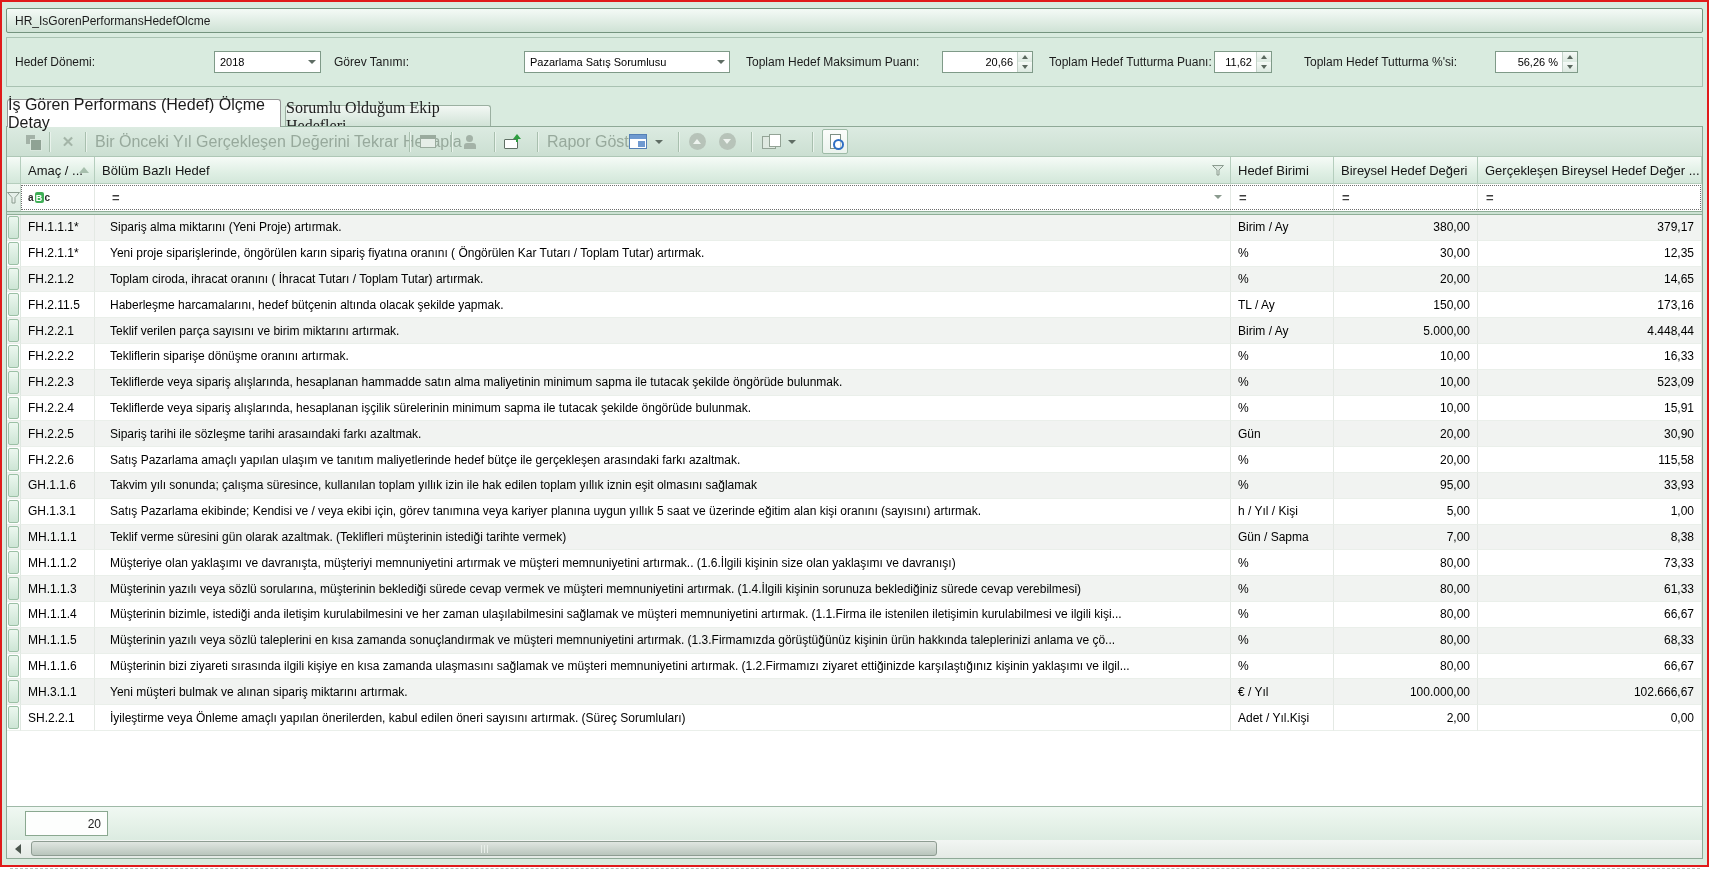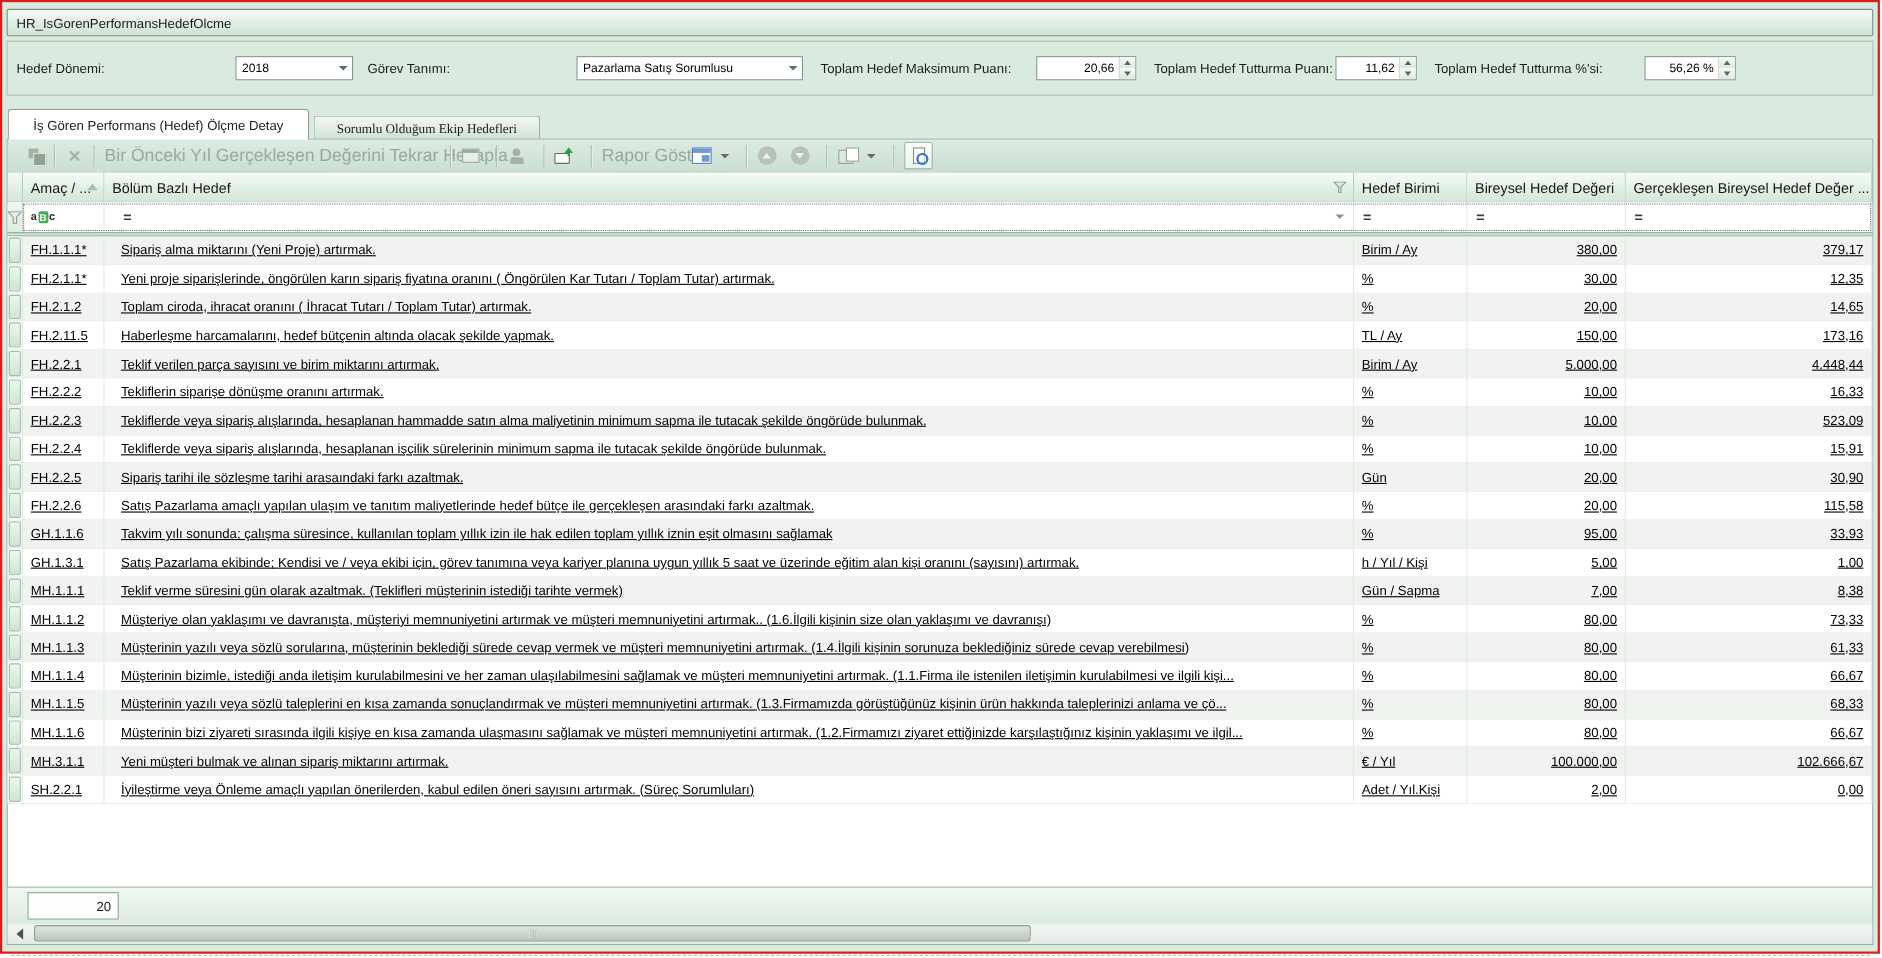--- a/index.html
+++ b/index.html
@@ -15,21 +15,21 @@
   .combo .val { flex:1; padding-left:5px; white-space:nowrap; overflow:hidden; }
   .combo .btn { width:16px; height:100%; display:flex; align-items:center; justify-content:center; }
   .car04 { width:0;height:0;border-left:4px solid transparent;border-right:4px solid transparent;border-top:4px solid #5f6d64; }
   .spin { justify-content:flex-end; }
   .spin .val { text-align:right; padding-right:4px; flex:1; }
   .spinbtns { width:15px; height:100%; display:flex; flex-direction:column; border-left:1px solid #c4d2c9; }
   .spinbtns div { flex:1; display:flex; align-items:center; justify-content:center; background:linear-gradient(#f6faf7,#dce9e0); }
   .tri-u { width:0;height:0;border-left:3px solid transparent;border-right:3px solid transparent;border-bottom:4px solid #5a675e; }
   .tri-d { width:0;height:0;border-left:3px solid transparent;border-right:3px solid transparent;border-top:4px solid #5a675e; }
   
-  .tab { position:absolute; font-size:12px; color:#1c1c1c; display:flex; align-items:center; justify-content:center; border-radius:3px 3px 0 0; }
+  .tab { position:absolute; font-size:16px; color:#1c1c1c; display:flex; align-items:center; justify-content:center; border-radius:3px 3px 0 0; }
   .tab.active { left:5px; top:97px; width:274px; height:28px; background:#fff; border:1px solid #979797; border-bottom:none; z-index:3; }
   .tab.t2 { left:283px; top:103px; width:206px; height:23px; }
   .tab.t3 { left:493px; top:103px; width:194px; height:23px;margin-top:34px; }
   .tab.inactive { background:linear-gradient(#f3f8f4,#cde0d3); border:1px solid #9bb0a1; border-bottom:none;font-family:Liberation Serif, serif; }
   
   .content { position:absolute; left:4px; top:124px; width:1697px; height:733px; border:1px solid #8fa997; background:#fff; }
   
   .toolbar { position:absolute; left:0; top:0; width:100%; height:30px; background:linear-gradient(#dcebe1,#cbdfd2); border-bottom:1px solid #aec7b6; display:flex; align-items:center; }
   .tsep { width:2px; height:20px; background:#a8bfae; border-right:1px solid #e9f3ec; }
   .ticon { display:flex; align-items:center; justify-content:center; width:22px; height:22px; }
@@ -73,21 +73,21 @@
   .abc { display:flex; align-items:center; padding-left:7px; font-weight:bold; }
   .abc .a, .abc .c { color:#2a2a2a; font-size:10px; }
   .abc .b { background:#3fae56; color:#fff; width:9px; height:11px; display:inline-flex; align-items:center; justify-content:center; border-radius:2px; margin:0 1px; font-size:9px; }
   .eq { font-size:13px; font-weight:bold; color:#3c3c3c; padding-left:8px; }
   .eq.pl17 { padding-left:17px; }
   .fcaret { position:absolute; right:8px; top:11px; width:0; height:0; border-left:4px solid transparent; border-right:4px solid transparent; border-top:4px solid #8a9a8e; }
   
   .fixline { position:absolute; left:0; top:84px; width:100%; height:4px; background:#cde2d4; border-top:1px solid #8fae97; border-bottom:1px solid #8fae97; }
   
   .rows { position:absolute; left:0; top:88px; width:100%; }
-  .row { display:grid; grid-template-columns:14px 74px 1136px 103px 144px 1fr; height:25.8px; background:#fff;text-decoration:underline; }
+  .row { display:grid; grid-template-columns:14px 74px 1136px 103px 144px 1fr; height:25.8px; background:#fff; }
   .row.alt { background:#f1f3f1; }
   .cell { border-right:1px solid #e4e9e4; border-bottom:1px solid #eaefea; font-size:12px; color:#000; display:flex; align-items:center; white-space:nowrap; overflow:hidden; }
   .cell.ind { border-right:1px solid #dfe8e1; padding:1px; background:#fff; }
   .row.alt .cell.ind { background:#f1f3f1; }
   .indbox { width:100%; height:100%; background:linear-gradient(#ecf7ef,#cde5d5); border:1px solid #9bc0a5; border-radius:2px; }
   .cell.code { padding-left:7px; }
   .cell.goal { padding-left:15px; }
   .cell.goal span { white-space:nowrap; overflow:hidden; text-overflow:ellipsis; }
   .cell.unit { padding-left:7px; }
   .cell.num { justify-content:flex-end; padding-right:7px; }
@@ -131,21 +131,21 @@
       <span class="spinbtns">
           <div>
             <i class="tri-u"></i>
           </div>
           <div>
             <i class="tri-d"></i>
           </div>
         </span>
     </div>
     <span class="lbl" style="left:1042px">Toplam Hedef Tutturma Puanı:</span>
-    <div class="inp spin" style="left:1207px;width:74px">
+    <div class="inp spin" style="left:1207px;width:58px">
       <span class="val">11,62</span>
       <span class="spinbtns">
           <div>
             <i class="tri-u"></i>
           </div>
           <div>
             <i class="tri-d"></i>
           </div>
         </span>
     </div>

